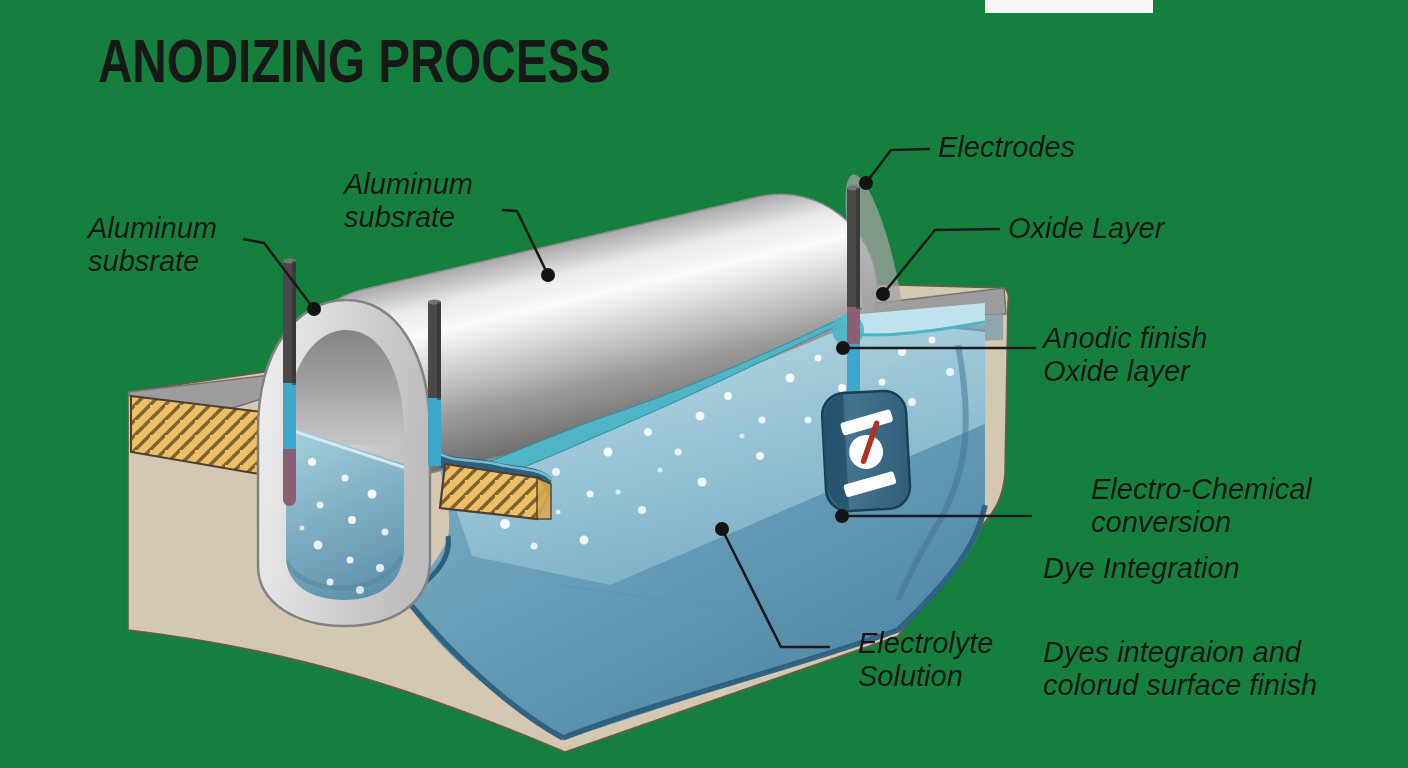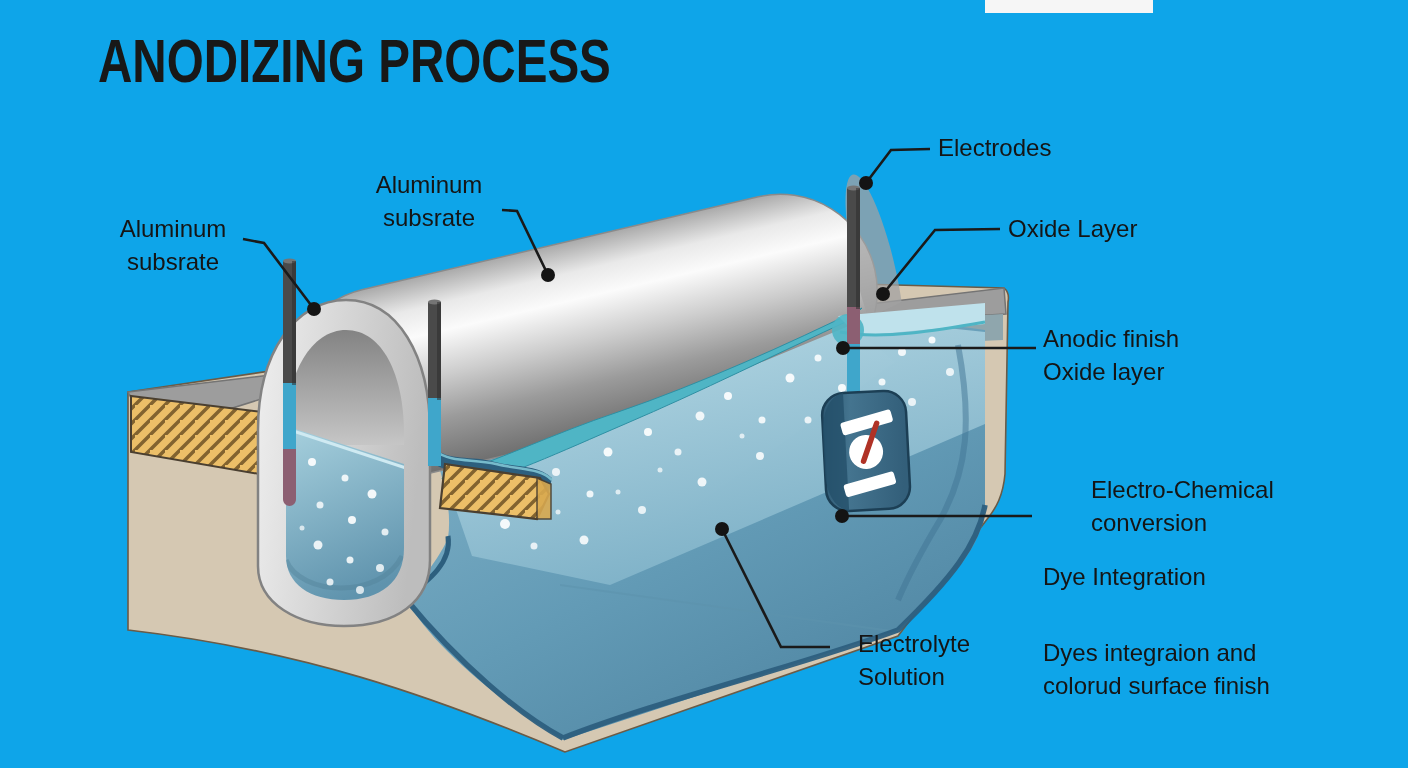--- a/index.html
+++ b/index.html
@@ -1,25 +1,25 @@
 <!DOCTYPE html>
 <html style="--label_text: #151515; --electrolyte_blue: #6ba4be; --oxide_teal: #4fb5c5; --tank_tan: #d5c8b2; --cut_edge_orange: #ecbf68; --metal_silver: #c9c9c9; --device_blue: #3a6a86; --needle_red: #b03226; --electrode_dark: #4a4a4a; --electrode_cyan: #3fa6cb; --electrode_tip_maroon: #8c5f72;"><head>
 <meta charset="utf-8">
 <style>
   html,body{margin:0;padding:0;background:#ffffff;}
-  #stage{position:relative;width:1408px;height:768px;background:#0ea5e9;overflow:hidden;
+  #stage{position:relative;width:1408px;height:768px;background:#15803d;overflow:hidden;
          font-family:"Liberation Sans","DejaVu Sans",sans-serif;}
   #diagram-svg{position:absolute;left:0;top:0;}
   .page-title{position:absolute;left:98px;top:26px;font-size:61px;font-weight:700;
     color:#181818;letter-spacing:0px;transform:scaleX(0.78);transform-origin:left top;
     white-space:nowrap;}
-  .lbl{position:absolute;font-size:24px;line-height:33px;color:var(--label_text,#151515);
-       white-space:nowrap;}
+  .lbl{position:absolute;font-size:29px;line-height:33px;color:var(--label_text,#151515);
+       white-space:nowrap;font-style:italic;}
   .lbl .ln{display:block;}
-  .lbl.center{text-align:center;}
+  .lbl.center{text-align:left;}
   .artifact{position:absolute;background:#f6f6f6;}
   
   .rod-dark{fill:var(--electrode_dark,#4a4a4a);}
   .rod-cyan{fill:var(--electrode_cyan,#3fa6cb);}
   .rod-tip{fill:var(--electrode_tip_maroon,#8c5f72);}
   .teal-fill{fill:var(--oxide_teal,#4fb5c5);}
   .needle{stroke:var(--needle_red,#b03226);}
   .leader{stroke:#1a1a1a;stroke-width:2.6;fill:none;}
   .leader-dot{fill:#141414;}
 </style>
@@ -263,21 +263,21 @@
   <div class="lbl" style="left:1043px;top:322px;">
     <span class="ln">Anodic finish</span>
     <span class="ln">Oxide layer</span>
   </div>
 
   <div class="lbl" style="left:1091px;top:473px;">
     <span class="ln">Electro-Chemical</span>
     <span class="ln">conversion</span>
   </div>
 
-  <div class="lbl" style="left:1043px;top:552px;margin-top:8px;">Dye Integration</div>
+  <div class="lbl" style="left:1043px;top:552px;">Dye Integration</div>
 
   <div class="lbl" style="left:1043px;top:636px;">
     <span class="ln">Dyes integraion and</span>
     <span class="ln">colorud surface finish</span>
   </div>
 
   <div class="lbl" style="left:836px;top:627px;margin-left:22px;">
     <span class="ln">Electrolyte</span>
     <span class="ln">Solution</span>
   </div>

